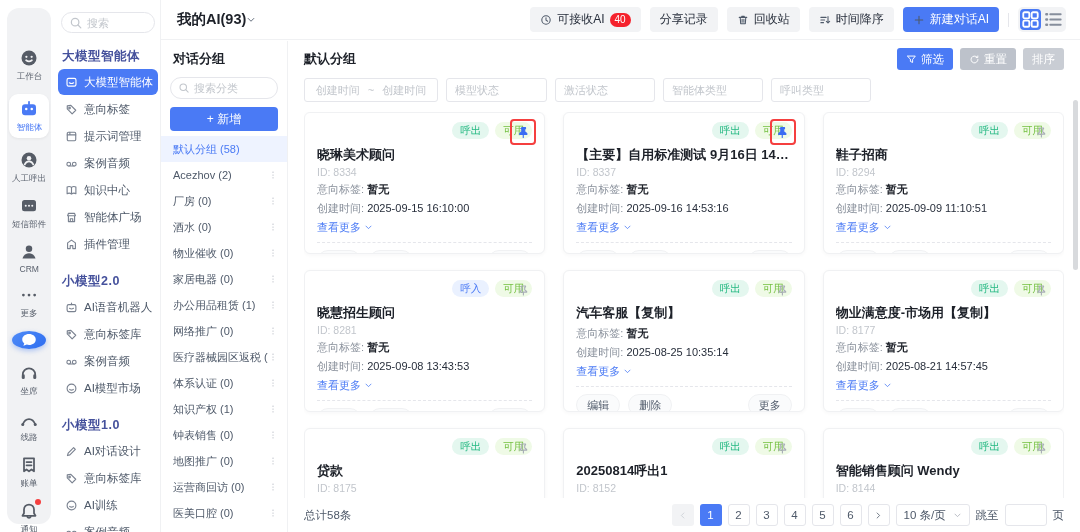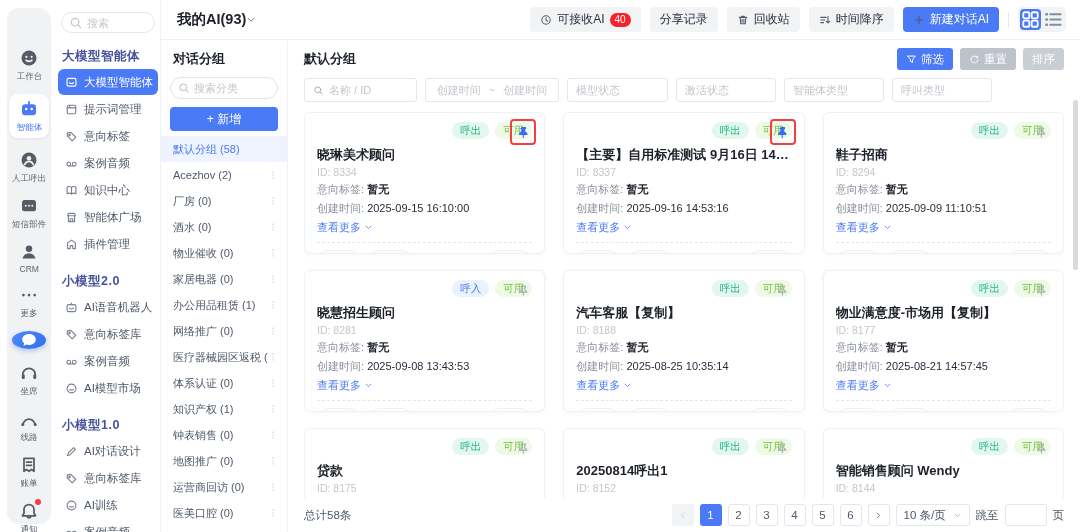--- a/index.html
+++ b/index.html
@@ -266,34 +266,34 @@
             <svg viewBox="0 0 16 16" width="100%" height="100%" fill="none" stroke="currentColor" stroke-width="1.4" stroke-linecap="round" stroke-linejoin="round">
               <rect x="2.5" y="3" width="11" height="9.4" rx="2"></rect>
               <path d="M5.4 8.3c1.6 1.1 3.6 1.1 5.2 0"></path>
             </svg>
           </span>
       <span>大模型智能体</span>
         </div>
         <div class="menu-item">
           <span class="ic">
             <svg viewBox="0 0 16 16" width="100%" height="100%" fill="none" stroke="currentColor" stroke-width="1.4" stroke-linecap="round" stroke-linejoin="round">
+              <path d="M2.8 3.5v3.8l6 6 4.4-4.4-6-6z"></path>
+              <circle cx="5.6" cy="6.2" r="1"></circle>
+            </svg>
+          </span>
+      <span>意向标签</span>
+        </div>
+        <div class="menu-item">
+          <span class="ic">
+            <svg viewBox="0 0 16 16" width="100%" height="100%" fill="none" stroke="currentColor" stroke-width="1.4" stroke-linecap="round" stroke-linejoin="round">
               <rect x="2.8" y="2.8" width="10.4" height="10.4" rx="1.5"></rect>
               <path d="M2.8 6h10.4M6 2.8V6"></path>
             </svg>
           </span>
       <span>提示词管理</span>
-        </div>
-        <div class="menu-item">
-          <span class="ic">
-            <svg viewBox="0 0 16 16" width="100%" height="100%" fill="none" stroke="currentColor" stroke-width="1.4" stroke-linecap="round" stroke-linejoin="round">
-              <path d="M2.8 3.5v3.8l6 6 4.4-4.4-6-6z"></path>
-              <circle cx="5.6" cy="6.2" r="1"></circle>
-            </svg>
-          </span>
-      <span>意向标签</span>
         </div>
         <div class="menu-item">
           <span class="ic">
             <svg viewBox="0 0 16 16" width="100%" height="100%" fill="none" stroke="currentColor" stroke-width="1.4" stroke-linecap="round" stroke-linejoin="round">
               <circle cx="4.6" cy="8.8" r="2.3"></circle>
               <circle cx="11.4" cy="8.8" r="2.3"></circle>
               <path d="M4.6 11.1h6.8"></path>
             </svg>
           </span>
       <span>案例音频</span>
@@ -653,29 +653,20 @@
             </span>
           <span>重置</span>
         </div>
         <div class="tool-btn gray2">
           <span>排序</span>
         </div>
       </div>
     </div>
 
     <div class="filters">
-      <div class="f-input" style="width:113px">
-        <span class="ic" id="filter-search-ic">
-            <svg viewBox="0 0 16 16" width="100%" height="100%" fill="none" stroke="currentColor" stroke-width="1.4" stroke-linecap="round" stroke-linejoin="round">
-              <circle cx="7" cy="7" r="4.3"></circle>
-              <path d="M10.3 10.3L13.5 13.5"></path>
-            </svg>
-          </span>
-        <input placeholder="名称 / ID" style="">
-      </div>
       <div class="f-input f-range" style="width:134px">
         <span>创建时间</span>
         <span>~</span>
         <span>创建时间</span>
       </div>
       <div class="f-input" style="width:101px">
         <input placeholder="模型状态" style="">
       </div>
       <div class="f-input" style="width:100px">
         <input placeholder="激活状态" style="">
@@ -848,21 +839,20 @@
     </div>
     <div class="pin-wrap">
       <span class="ic">
               <svg viewBox="0 0 16 16" width="100%" height="100%" fill="none" stroke="currentColor" stroke-width="1.4" stroke-linecap="round" stroke-linejoin="round">
                 <path d="M6 2.5h4.5v.9l-1 .9v3l2.4 2V10H3.6v-.7l2.4-2v-3l-1-.9z"></path>
                 <path d="M7.9 10.3v3.2"></path>
               </svg>
             </span>
     </div>
     <div class="card-title">汽车客服【复制】</div>
-    <div class="card-id">ID: 8188</div>
     <div class="meta"><span>意向标签:</span> <b>暂无</b></div>
     <div class="meta time"><span>创建时间:</span> <b>2025-08-25 10:35:14</b></div>
     <div class="viewmore">
       <span>查看更多</span>
             <span class="ic">
               <svg viewBox="0 0 16 16" width="100%" height="100%" fill="none" stroke="currentColor" stroke-width="1.4" stroke-linecap="round" stroke-linejoin="round">
                 <path d="M3.5 5.5L8 10l4.5-4.5"></path>
               </svg>
             </span>
     </div>

